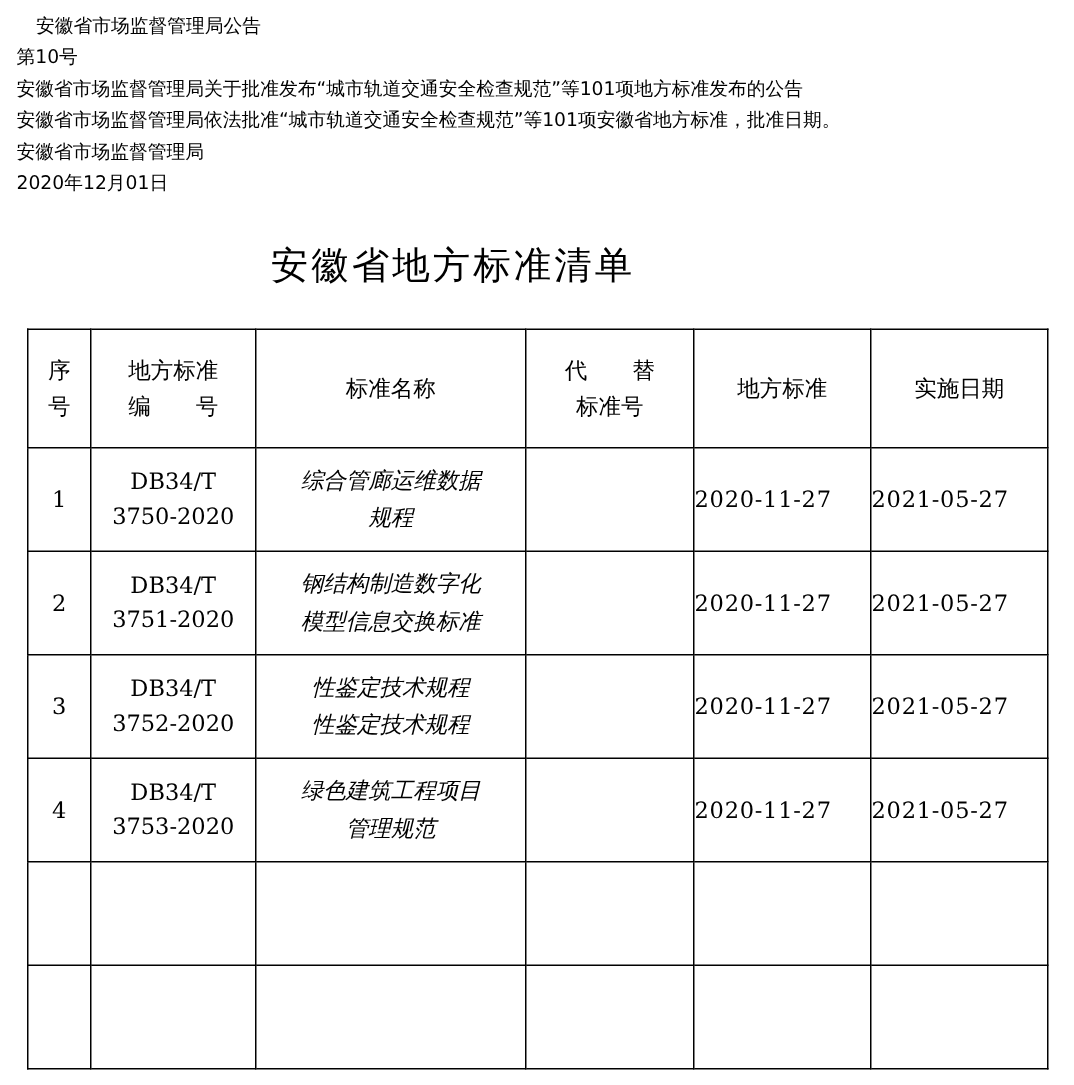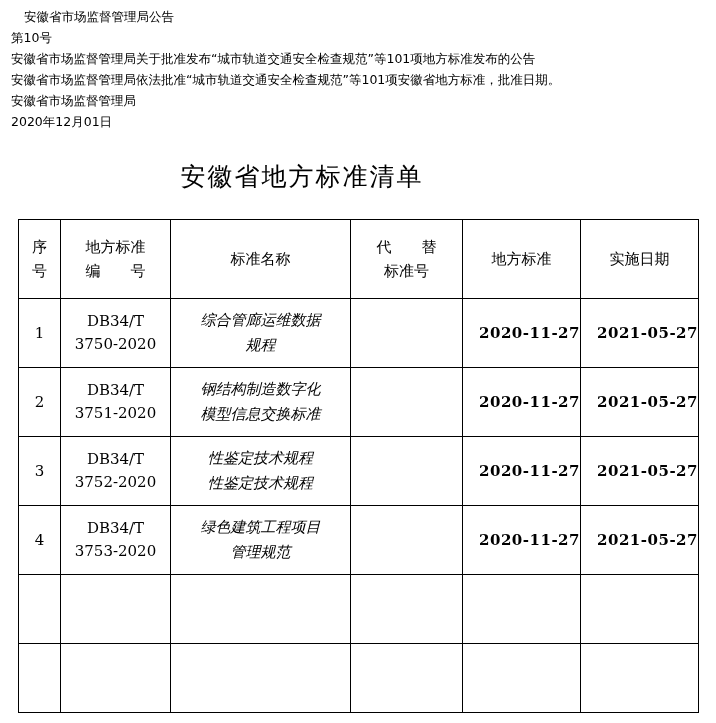--- a/index.html
+++ b/index.html
@@ -86,24 +86,23 @@
     padding: 0 10px;
     font-size: 15.5px;
     line-height: 25px;
     text-align: center;
     font-style: italic;
   }
   td.replace {
     text-align: center;
   }
   td.date {
-    text-align: right;
+    text-align: left;
     font-size: 15.5px;
     letter-spacing: 0.5px;
-    font-weight: bold;
   }
   td.blank {
     height: 68px;
   }
   .col1 { width: 42px; }
   .col2 { width: 110px; }
   .col3 { width: 180px; }
   .col4 { width: 112px; }
   .col5 { width: 118px; }
   .col6 { width: 118px; }

